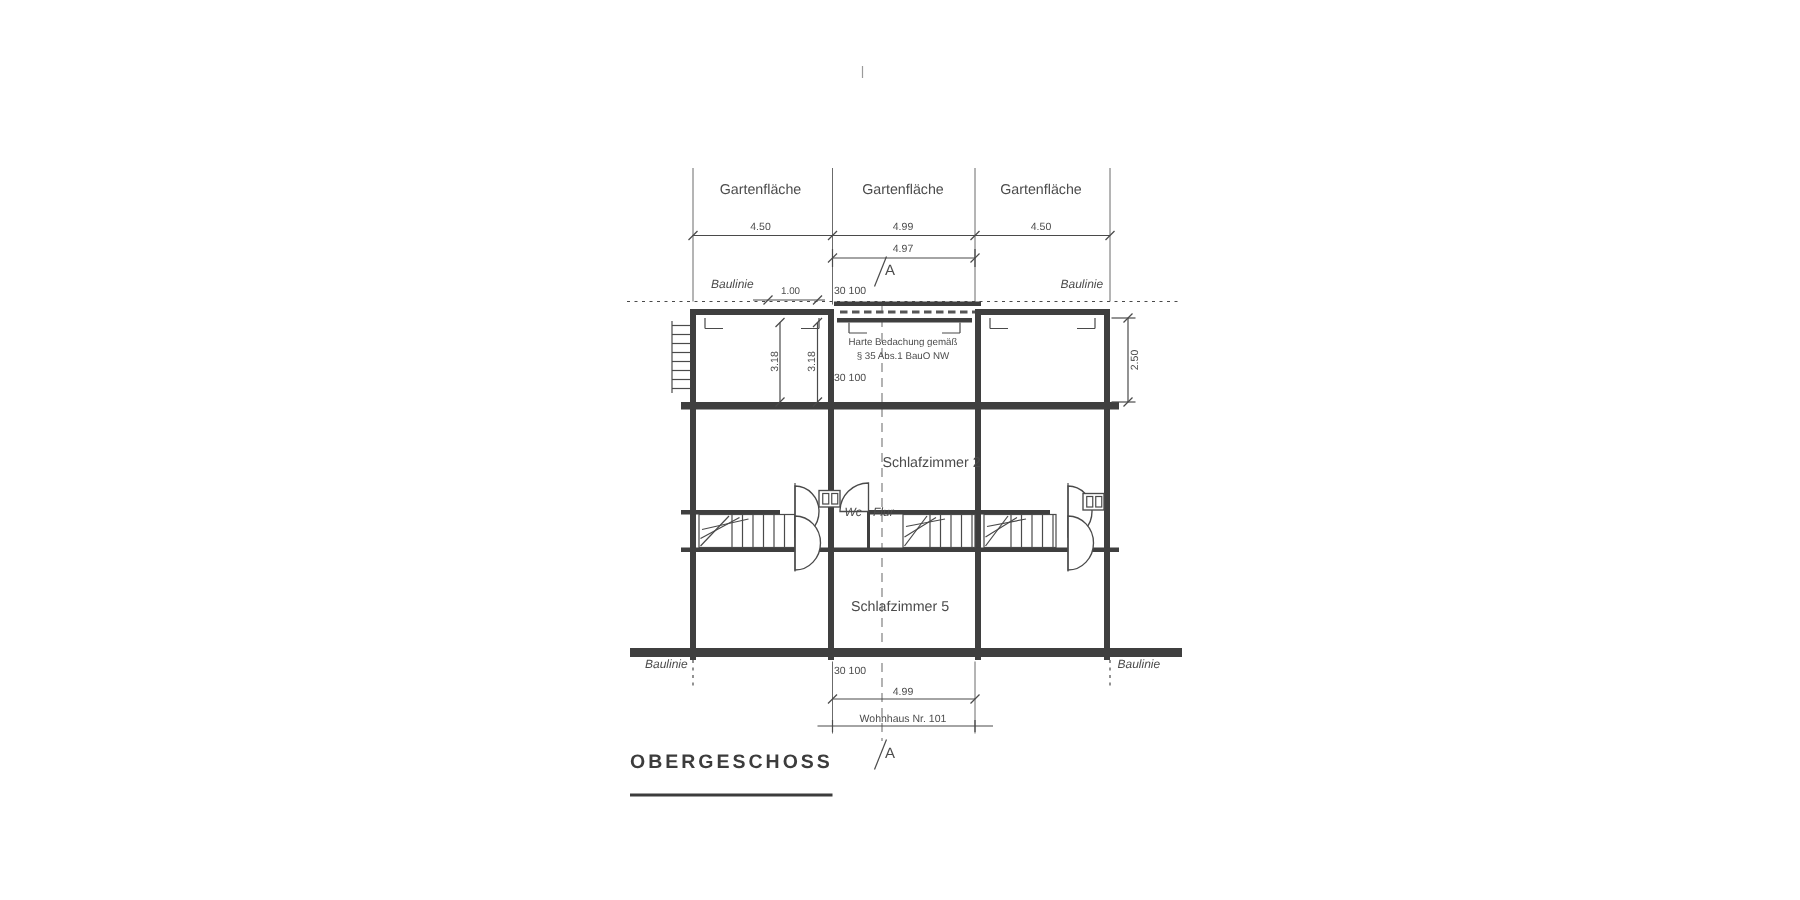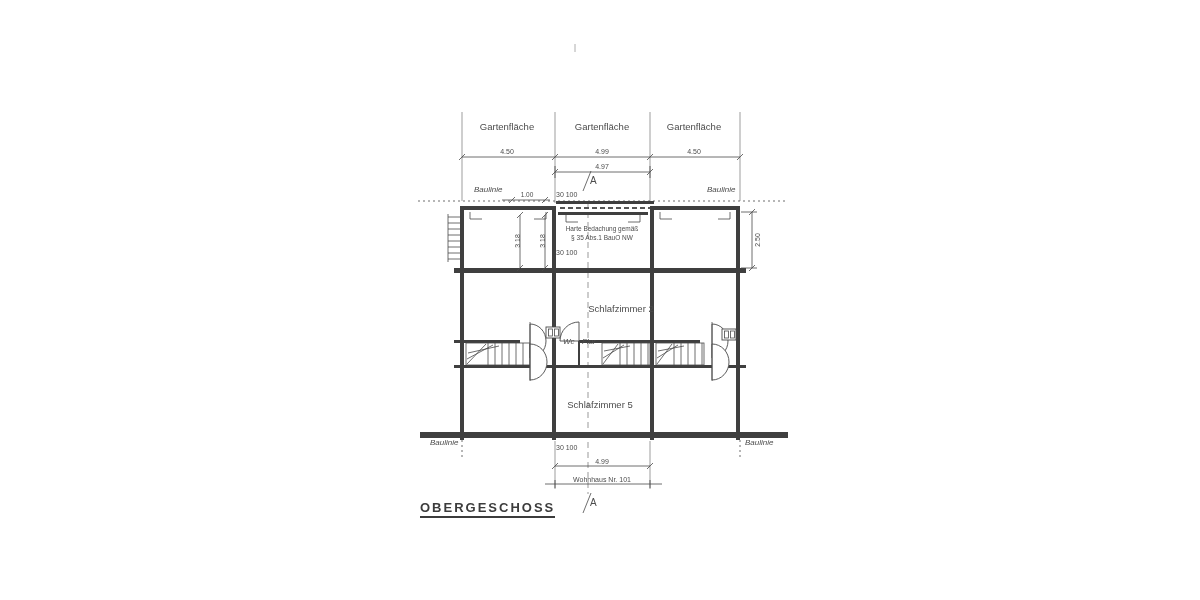--- a/index.html
+++ b/index.html
@@ -5,21 +5,21 @@
   html,body{margin:0;padding:0;background:#fff;}
   .page{position:relative;width:1009px;height:600px;background:#ffffff;overflow:hidden;
         font-family:"Liberation Sans",sans-serif;}
   .plan-svg{position:absolute;left:0;top:0;width:1200px;height:600px;}
   .lbl{position:absolute;color:#4c4c4c;white-space:nowrap;line-height:1;}
   .ctr{transform:translateX(-50%);}
   .rot{transform:translate(-50%,-50%) rotate(-90deg);}
   .fs6{font-size:6.5px;} .fs7{font-size:7px;} .fs8{font-size:8px;font-style:italic;}
   .fs9{font-size:9.5px;} .fs10{font-size:10px;}
   .title{font-size:13px;font-weight:700;letter-spacing:2px;color:#3c3c3c;
-         border-bottom:2px solid #3c3c3c;padding-bottom:2px;}
+         border-bottom:2px solid #3c3c3c;padding-bottom:15px;}
   .ln{stroke:#4a4a4a;stroke-width:0.8;fill:none;}
   .lnt{stroke:#5a5a5a;stroke-width:0.6;fill:none;}
   .wall{fill:#3f3f3f;stroke:none;}
   .dash{stroke-dasharray:2,3;}
   .secdash{stroke-dasharray:6,4;stroke:#6f6f6f;stroke-width:0.7;}
   .white{fill:#ffffff;stroke:#4a4a4a;stroke-width:0.9;}
 </style>
 </head>
 <body>
 

